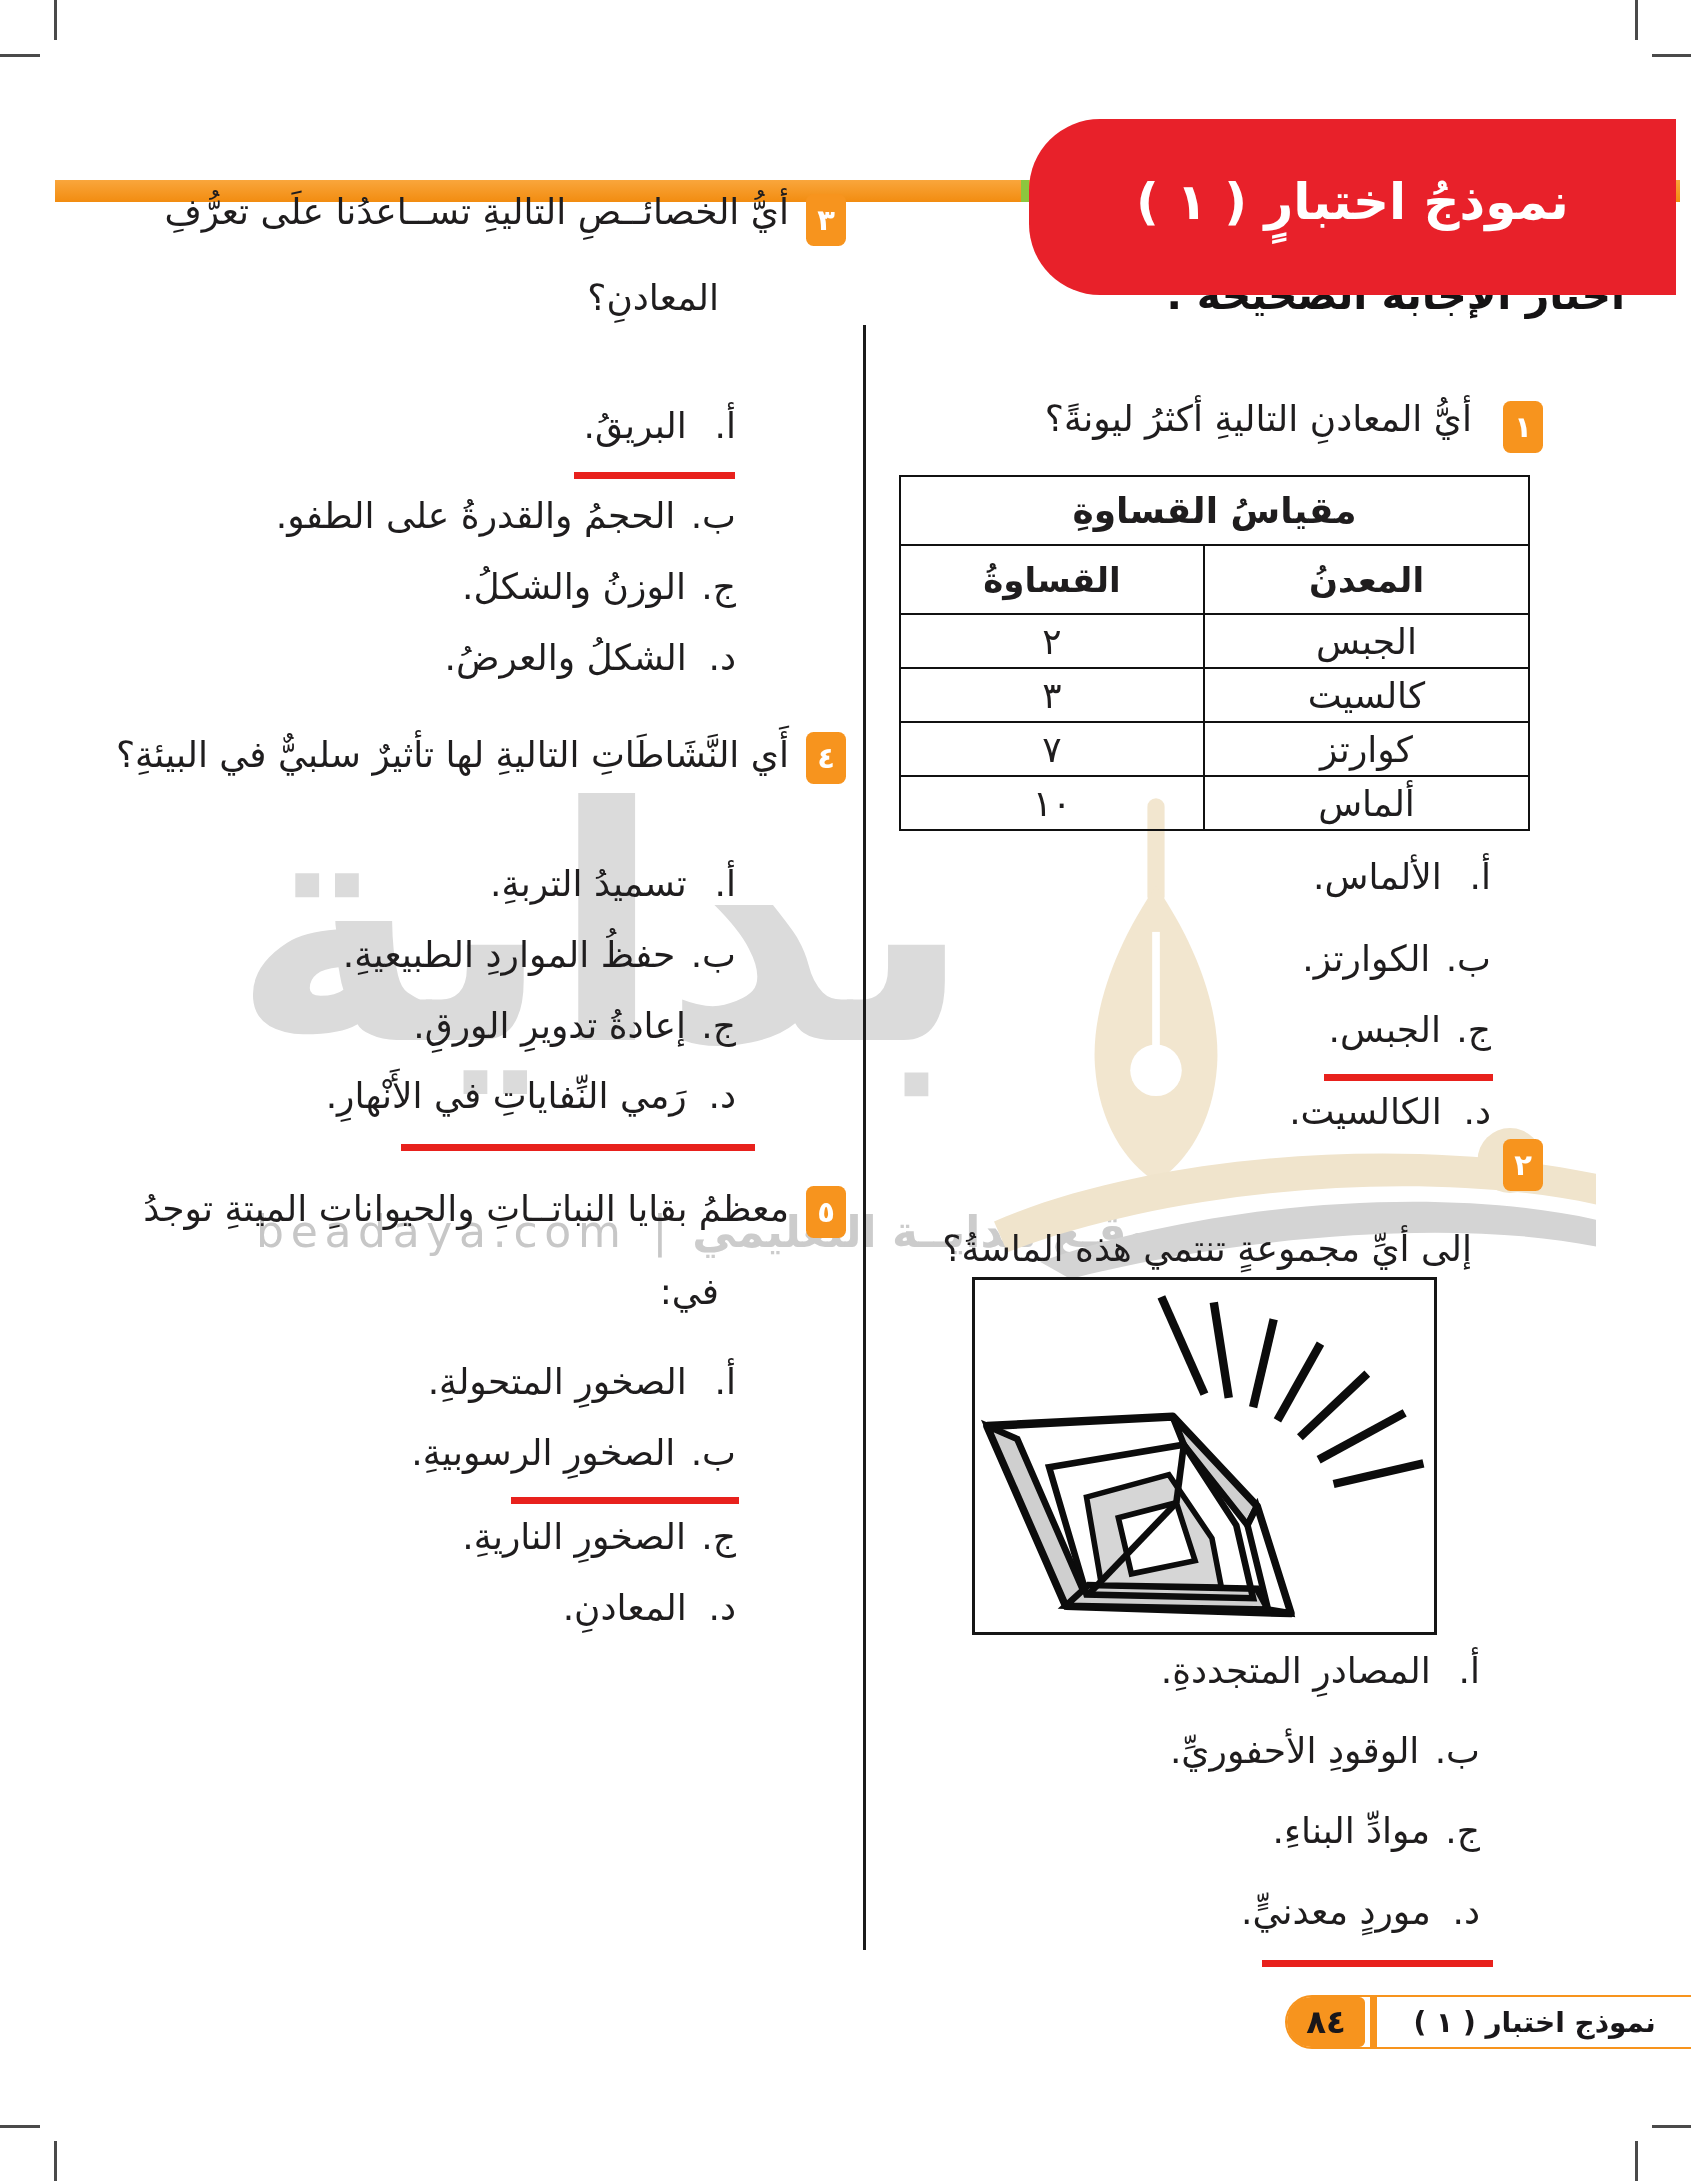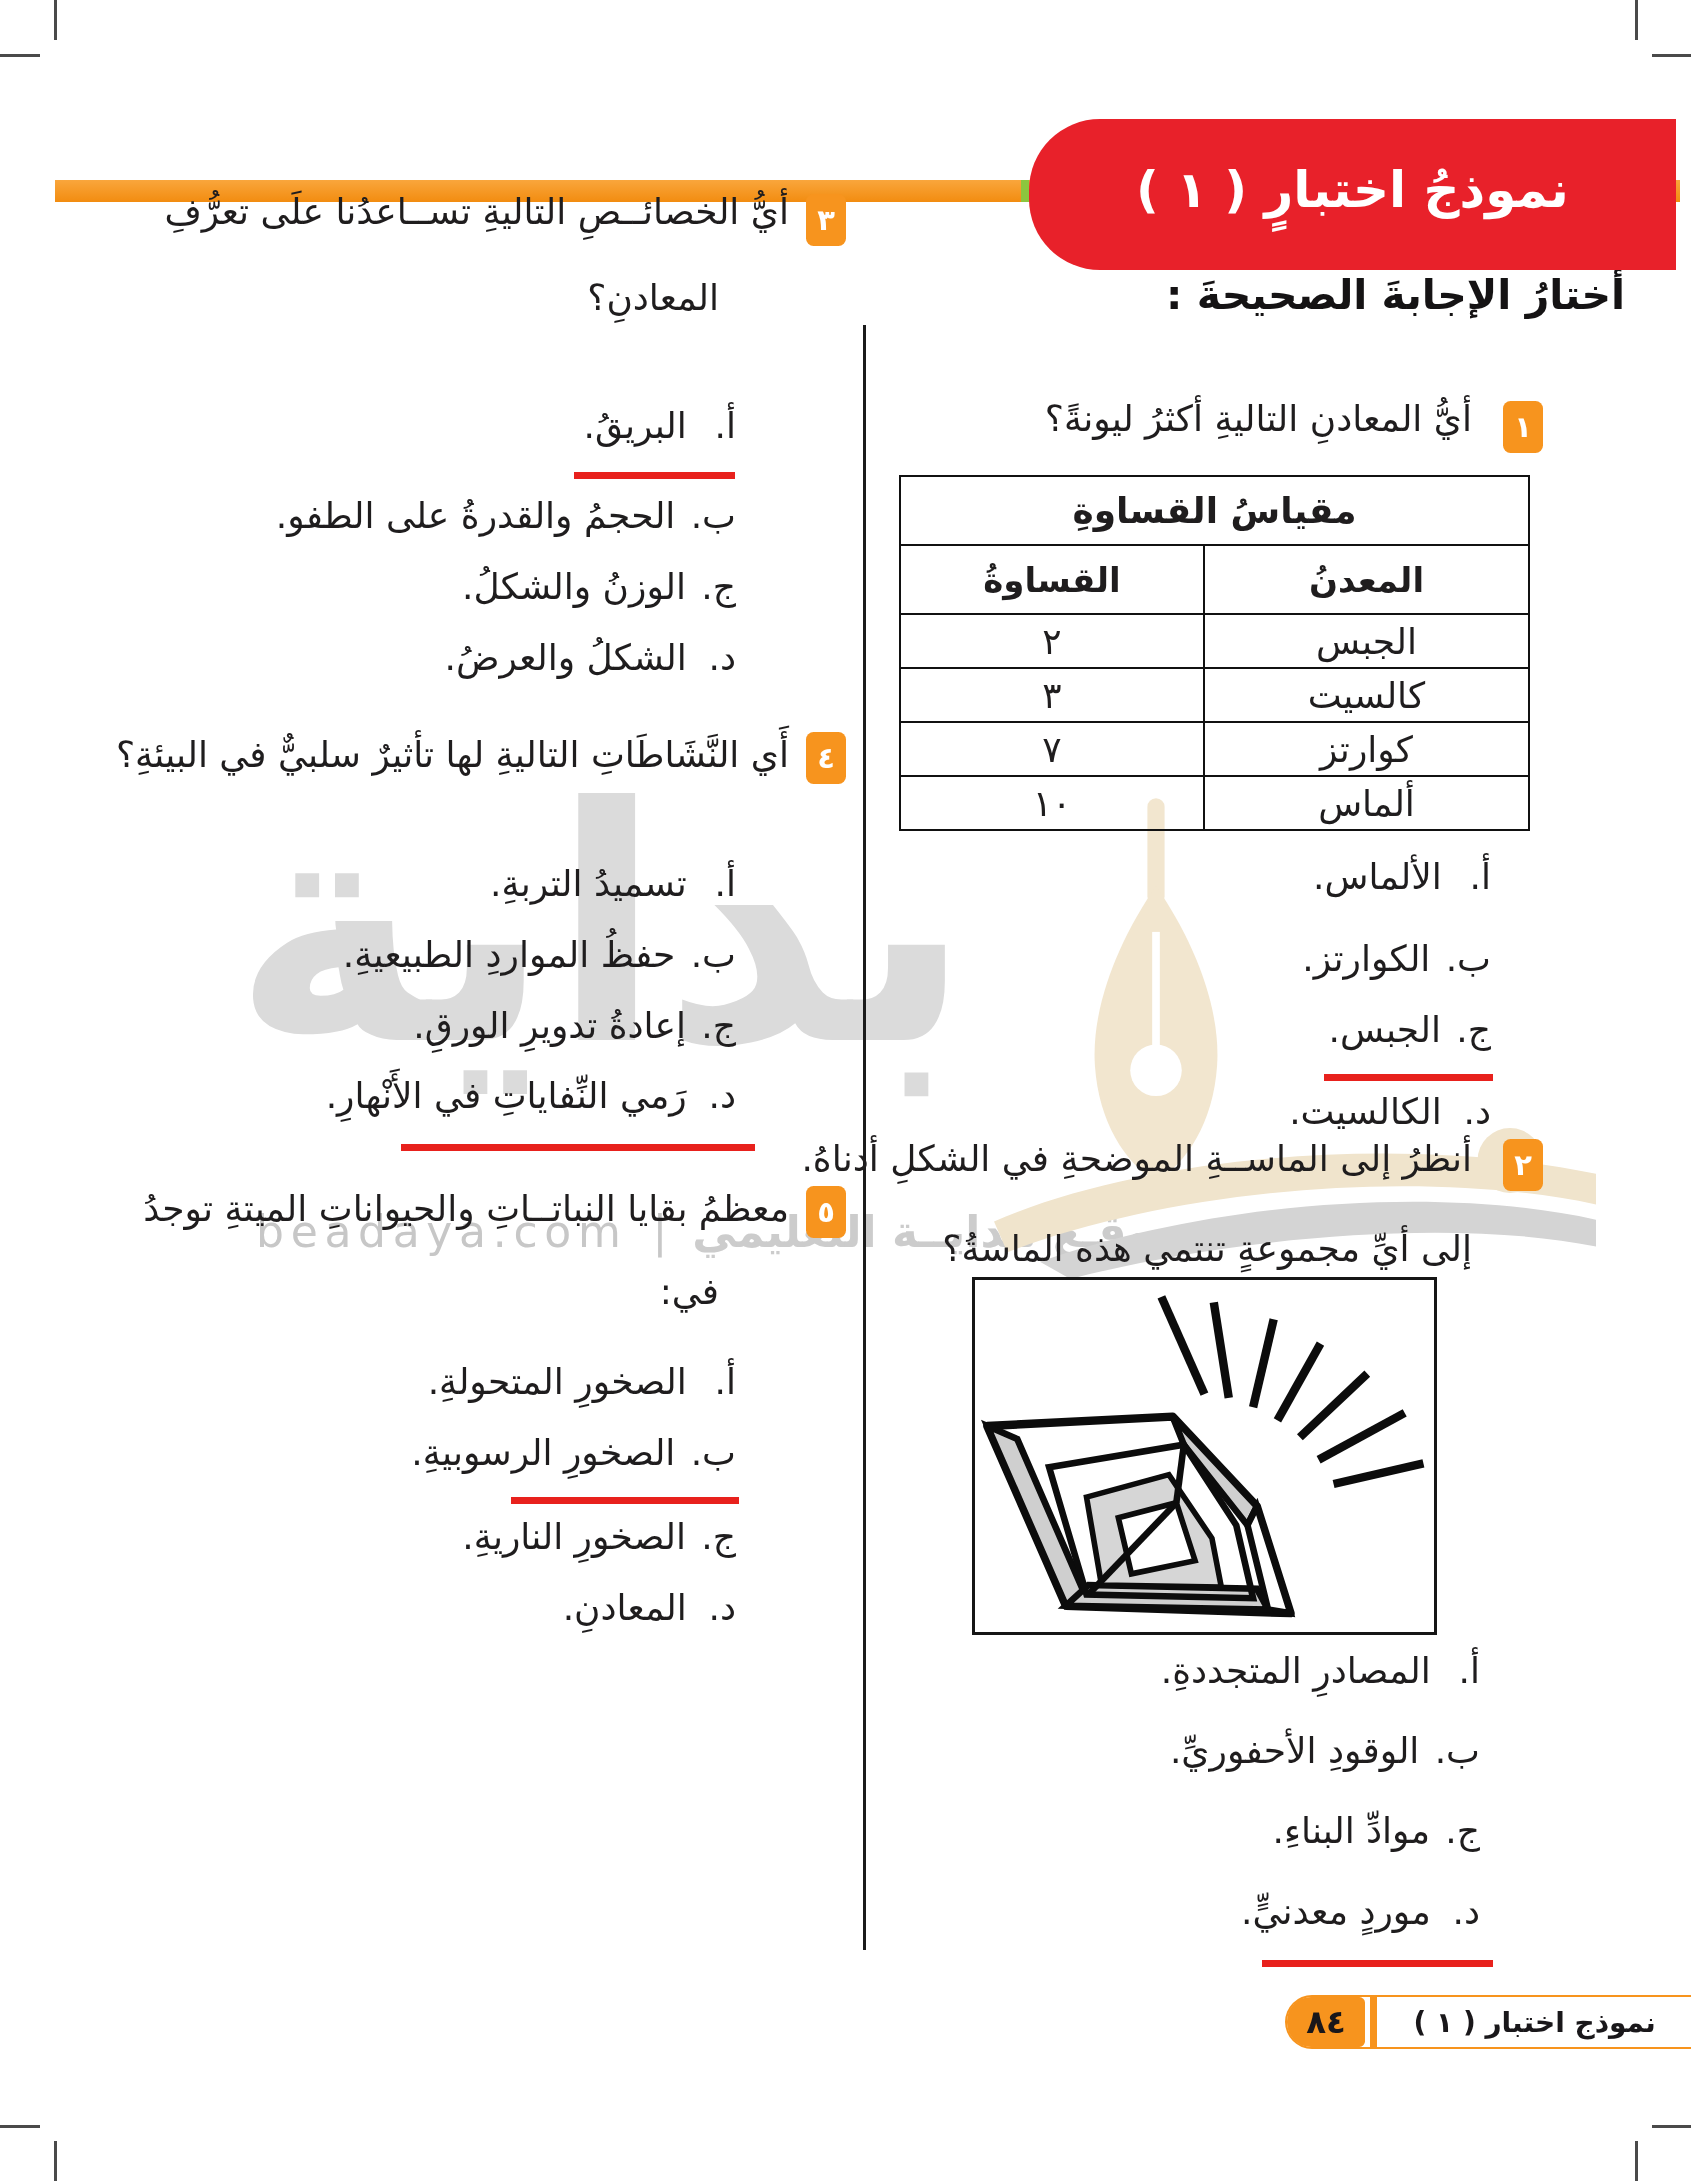--- a/index.html
+++ b/index.html
@@ -9,21 +9,21 @@
   .opt{display:flex;flex-direction:row;gap:15.3px;align-items:baseline;}
   .opt .k{min-width:34px;text-align:right;}
   .marker{position:absolute;width:40px;height:52px;background:#f7941e;color:#fff;border-radius:7.6px;
           display:flex;align-items:center;justify-content:center;font-size:29px;font-weight:700;z-index:2;}
   .underline{position:absolute;height:6.7px;background:#e8211d;z-index:3;}
   .crop{position:absolute;background:#4a4a4a;z-index:4;}
   
   #orange-bar{position:absolute;left:55px;top:180px;width:1625px;height:22px;
      background:linear-gradient(#f9a63c,#f28c10);z-index:1;}
   #green-sliver{position:absolute;left:1021px;top:180px;width:7.6px;height:22px;background:#8cc63e;z-index:2;}
-  #banner{position:absolute;left:1029px;top:119px;width:647px;height:151px;background:#e8212a;
+  #banner{position:absolute;left:1029px;top:119px;width:647px;height:176px;background:#e8212a;
      border-radius:71px 0 0 71px;display:flex;align-items:center;justify-content:center;z-index:3;}
   #banner .t{color:#fff;font-size:50px;font-weight:700;direction:rtl;padding-bottom:9.6px;}
   #heading{position:absolute;right:67px;top:271px;font-size:41px;font-weight:700;direction:rtl;color:#151314;z-index:2;}
   
   #divider{position:absolute;left:863px;top:325px;width:2.9px;height:1625px;background:#1b1b1b;z-index:2;}
   
   #htable{position:absolute;left:899px;top:475px;width:629px;border-collapse:collapse;z-index:2;
      direction:rtl;table-layout:fixed;}
   #htable td,#htable th{border:2.4px solid #111;text-align:center;color:#1f1d1e;}
   #htable .title{font-size:36px;font-weight:700;height:65px;}
@@ -138,21 +138,20 @@
     <span class="k">ج.</span>
     <span>الجبس.</span>
   </div>
   <div class="underline" style="left:1324px;top:1074px;width:169px;"></div>
   <div class="txt opt" style="right:201px;top:1091px;">
     <span class="k">د.</span>
     <span>الكالسيت.</span>
   </div>
 
   <div class="marker" style="left:1503px;top:1139px;">٢</div>
-  <div class="txt" style="right:220px;top:1138px;">أنظرُ إلى الماســةِ الموضحةِ في الشكلِ أدناهُ.</div>
   <div class="txt" style="right:220px;top:1228px;">إلى أيِّ مجموعةٍ تنتمي هذه الماسةُ؟</div>
 
   <div id="figure">
     <svg width="457" height="350" viewBox="0 0 486 374">
 
       <g stroke="#0c0c0c" stroke-width="9" stroke-linecap="butt">
         <line x1="244" y1="122" x2="198" y2="18"></line>
         <line x1="270" y1="126" x2="254" y2="24"></line>
         <line x1="296" y1="136" x2="318" y2="42"></line>
         <line x1="322" y1="150" x2="368" y2="68"></line>

